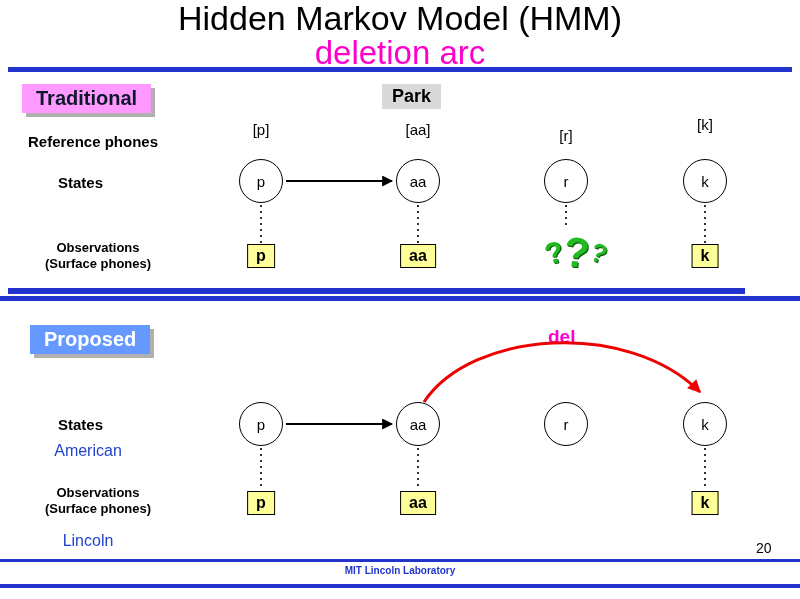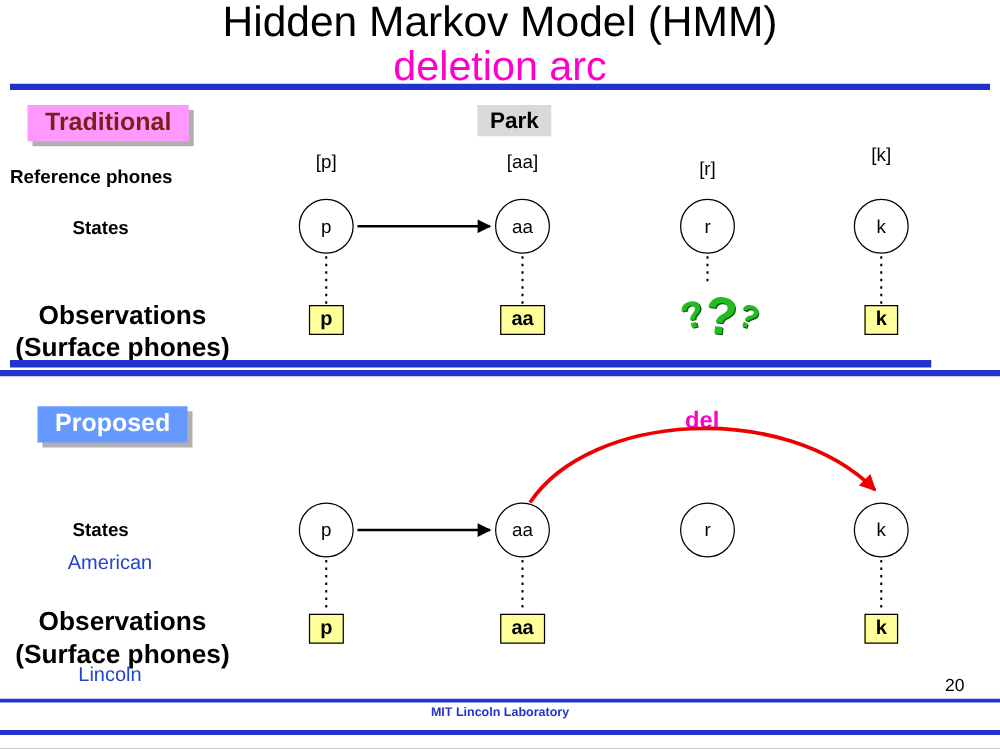--- a/index.html
+++ b/index.html
@@ -19,47 +19,47 @@
   }
   .rule { position:absolute; background:var(--divider-blue,#2233cc); }
   .rule-top { left:8px; top:67px; width:784px; height:5px; }
   .rule-mid-a { left:8px; top:288px; width:737px; height:6px; }
   .rule-mid-b { left:0; top:296px; width:800px; height:5px; }
   .rule-foot-a { left:0; top:559px; width:800px; height:3px; }
   .rule-foot-b { left:0; top:584px; width:800px; height:4px; }
 
   .chip { position:absolute; font-weight:bold; }
   .chip-traditional {
-    left:22px; top:84px; padding:3px 14px; font-size:20px; color:#7f1d1d;
+    left:22px; top:84px; padding:3px 14px; font-size:20px; color:#0f172a;
     background:var(--traditional-chip-bg,#ff99ff); box-shadow:4px 4px 0 #b0b0b0;
   }
   .chip-word {
     left:382px; top:84px; padding:2px 10px; font-size:18px; color:#000;
     background:var(--word-chip-bg,#d9d9d9);
   }
   .chip-proposed {
     left:30px; top:325px; padding:3px 14px; font-size:20px; color:#ffffff;
     background:var(--proposed-chip-bg,#6699ff); box-shadow:4px 4px 0 #b0b0b0;
   }
 
   .row-label { position:absolute; font-weight:bold; font-size:15px; }
-  .ref-label { left:8px; top:133px; }
+  .ref-label { left:28px; top:133px; }
   .states-label-1 { left:58px; top:174px; }
   .states-label-2 { left:58px; top:416px; }
 
   .phone-label { position:absolute; width:60px; text-align:center; font-size:15px; top:121px; }
 
   .circle {
     position:absolute; width:44px; height:44px; border:1.6px solid #000;
     border-radius:50%; background:#fff; display:flex; align-items:center;
     justify-content:center; font-size:15px;
   }
 
   .obs-label { position:absolute; left:8px; width:180px; text-align:center;
-    font-weight:bold; font-size:21px; line-height:1.25; }
+    font-weight:bold; font-size:13px; line-height:1.25; }
   .obs-label-1 { top:240px; }
   .obs-label-2 { top:485px; }
 
   .accent { position:absolute; left:8px; width:160px; text-align:center;
     font-size:16px; color:var(--accent-text-blue,#2244cc); }
   .accent-american { top:442px; }
   .accent-british { top:532px; }
 
   .obs-box {
     position:absolute; transform:translateX(-50%);

